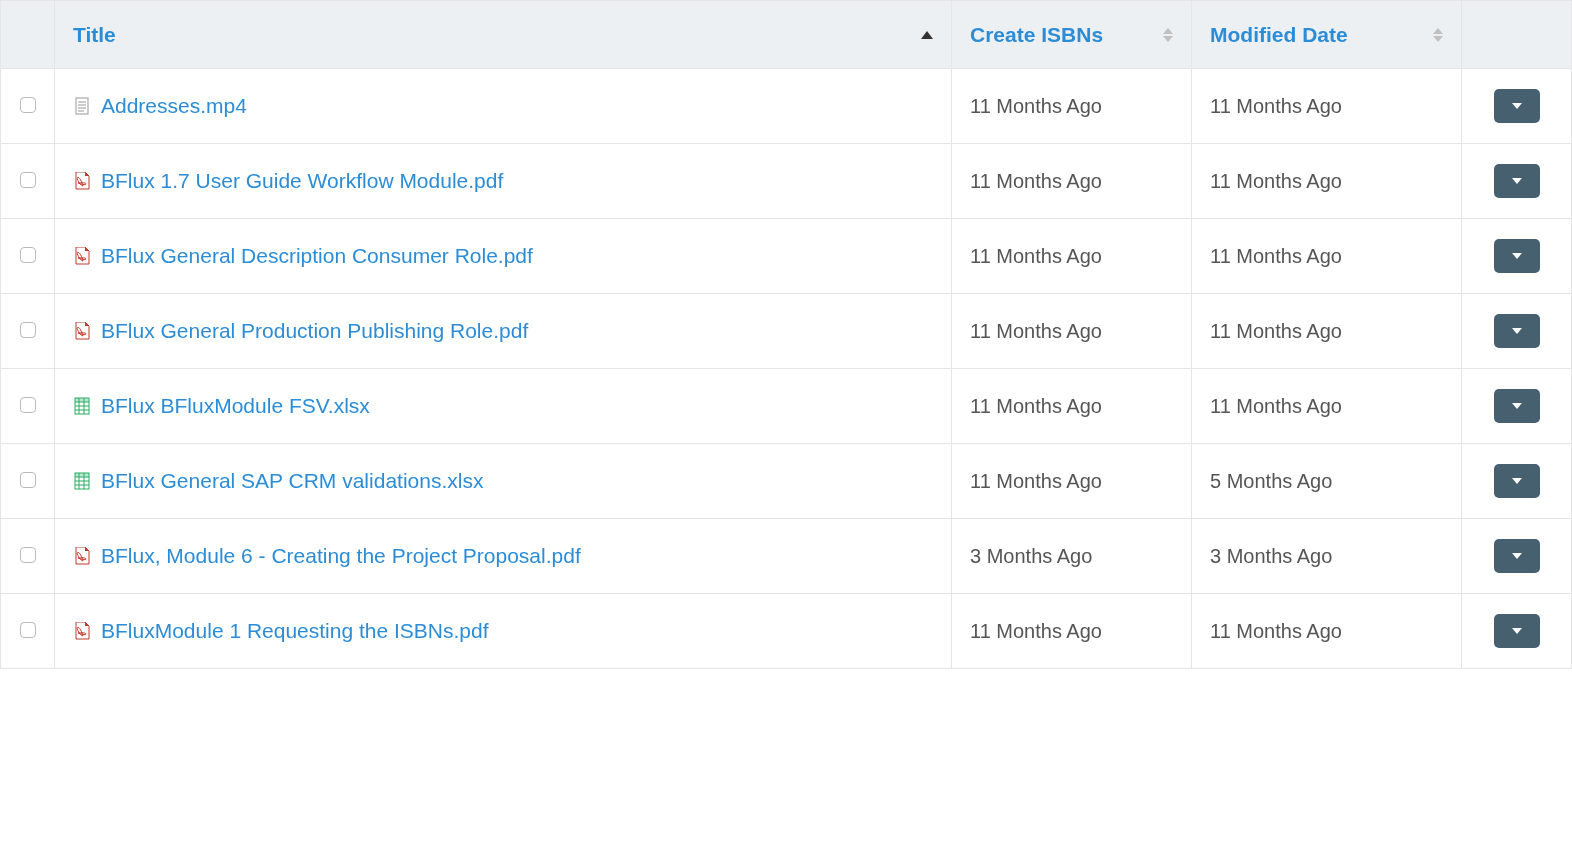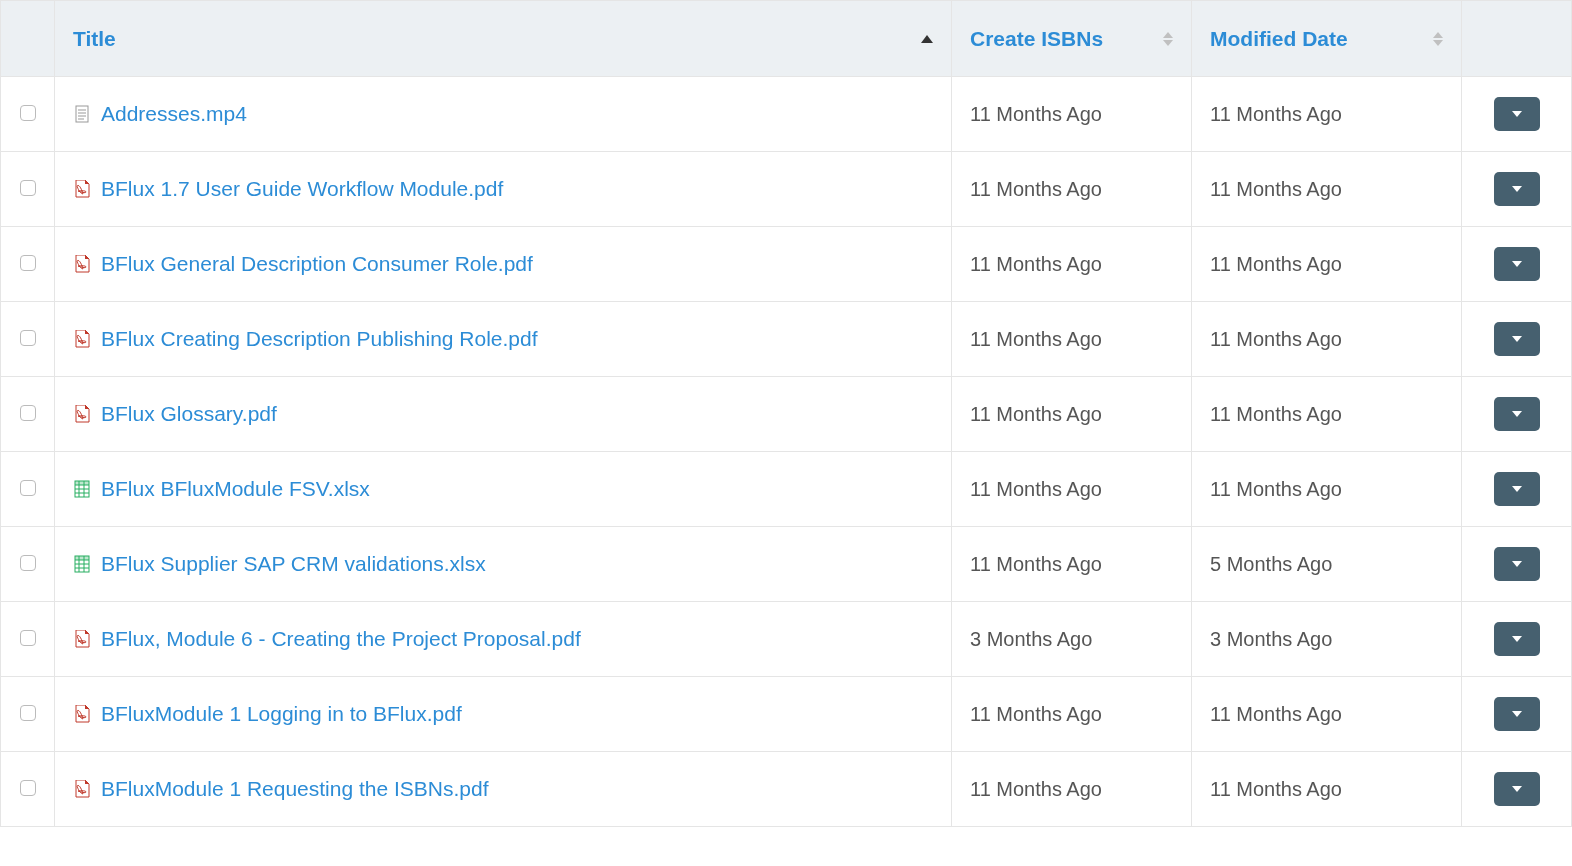--- a/index.html
+++ b/index.html
@@ -25,21 +25,21 @@
       border: 1px solid #e5e5e5;
       padding: 0;
       vertical-align: middle;
     }
     thead th {
       background: #ecf0f3;
       color: #2c8cd6;
       font-weight: 700;
       font-size: 21px;
       text-align: left;
-      height: 76px;
+      height: 68px;
       padding: 0 18px;
       position: relative;
     }
     thead th.checkbox-col, tbody td.checkbox-col {
       width: 54px;
       text-align: center;
     }
     thead th.title-col, tbody td.title-col {
       width: auto;
     }
@@ -254,41 +254,21 @@
           <td class="checkbox-col"><span class="checkbox"></span></td>
           <td class="title-col">
             <div class="title-cell">
               <span class="file-icon icon-pdf">
                 <svg width="16" height="18" viewBox="0 0 16 18">
                   <path d="M2 0 L11 0 L15 4 L15 17 L2 17 Z" fill="#fff" stroke="#c0392b" stroke-width="1"></path>
                   <path d="M11 0 L11 4 L15 4 Z" fill="#c0392b"></path>
                   <path d="M3 6 C3 6 5 13 9 14 C9 14 6 3 3 6 Z M4 11 C4 11 12 10 12 12 C12 12 12 14 4 11 Z" fill="none" stroke="#c0392b" stroke-width="1"></path>
                 </svg>
               </span>
-              <a class="file-link">BFlux Creating Description Publishing Role.pdf</a>
-            </div>
-          </td>
-          <td class="create-col">11 Months Ago</td>
-          <td class="modified-col">11 Months Ago</td>
-          <td class="actions-col"><button class="action-btn">
-              <span class="caret-down"></span>
-            </button></td>
-        </tr>
-        <tr>
-          <td class="checkbox-col"><span class="checkbox"></span></td>
-          <td class="title-col">
-            <div class="title-cell">
-              <span class="file-icon icon-pdf">
-                <svg width="16" height="18" viewBox="0 0 16 18">
-                  <path d="M2 0 L11 0 L15 4 L15 17 L2 17 Z" fill="#fff" stroke="#c0392b" stroke-width="1"></path>
-                  <path d="M11 0 L11 4 L15 4 Z" fill="#c0392b"></path>
-                  <path d="M3 6 C3 6 5 13 9 14 C9 14 6 3 3 6 Z M4 11 C4 11 12 10 12 12 C12 12 12 14 4 11 Z" fill="none" stroke="#c0392b" stroke-width="1"></path>
-                </svg>
-              </span>
-              <a class="file-link">BFlux Glossary.pdf</a>
+              <a class="file-link">BFlux General Production Publishing Role.pdf</a>
             </div>
           </td>
           <td class="create-col">11 Months Ago</td>
           <td class="modified-col">11 Months Ago</td>
           <td class="actions-col"><button class="action-btn">
               <span class="caret-down"></span>
             </button></td>
         </tr>
         <tr>
           <td class="checkbox-col"><span class="checkbox"></span></td>
@@ -322,21 +302,21 @@
                 <svg width="16" height="18" viewBox="0 0 16 18">
                   <rect x="1" y="1" width="14" height="16" fill="#fff" stroke="#27ae60" stroke-width="1"></rect>
                   <line x1="1" y1="5" x2="15" y2="5" stroke="#27ae60" stroke-width="1"></line>
                   <line x1="1" y1="9" x2="15" y2="9" stroke="#27ae60" stroke-width="1"></line>
                   <line x1="1" y1="13" x2="15" y2="13" stroke="#27ae60" stroke-width="1"></line>
                   <line x1="5" y1="1" x2="5" y2="17" stroke="#27ae60" stroke-width="1"></line>
                   <line x1="10" y1="1" x2="10" y2="17" stroke="#27ae60" stroke-width="1"></line>
                   <rect x="1" y="1" width="14" height="4" fill="#27ae60" opacity="0.3"></rect>
                 </svg>
               </span>
-              <a class="file-link">BFlux Supplier SAP CRM validations.xlsx</a>
+              <a class="file-link">BFlux General SAP CRM validations.xlsx</a>
             </div>
           </td>
           <td class="create-col">11 Months Ago</td>
           <td class="modified-col">5 Months Ago</td>
           <td class="actions-col"><button class="action-btn">
               <span class="caret-down"></span>
             </button></td>
         </tr>
         <tr>
           <td class="checkbox-col"><span class="checkbox"></span></td>
@@ -347,40 +327,20 @@
                   <path d="M2 0 L11 0 L15 4 L15 17 L2 17 Z" fill="#fff" stroke="#c0392b" stroke-width="1"></path>
                   <path d="M11 0 L11 4 L15 4 Z" fill="#c0392b"></path>
                   <path d="M3 6 C3 6 5 13 9 14 C9 14 6 3 3 6 Z M4 11 C4 11 12 10 12 12 C12 12 12 14 4 11 Z" fill="none" stroke="#c0392b" stroke-width="1"></path>
                 </svg>
               </span>
               <a class="file-link">BFlux, Module 6 - Creating the Project Proposal.pdf</a>
             </div>
           </td>
           <td class="create-col">3 Months Ago</td>
           <td class="modified-col">3 Months Ago</td>
-          <td class="actions-col"><button class="action-btn">
-              <span class="caret-down"></span>
-            </button></td>
-        </tr>
-        <tr>
-          <td class="checkbox-col"><span class="checkbox"></span></td>
-          <td class="title-col">
-            <div class="title-cell">
-              <span class="file-icon icon-pdf">
-                <svg width="16" height="18" viewBox="0 0 16 18">
-                  <path d="M2 0 L11 0 L15 4 L15 17 L2 17 Z" fill="#fff" stroke="#c0392b" stroke-width="1"></path>
-                  <path d="M11 0 L11 4 L15 4 Z" fill="#c0392b"></path>
-                  <path d="M3 6 C3 6 5 13 9 14 C9 14 6 3 3 6 Z M4 11 C4 11 12 10 12 12 C12 12 12 14 4 11 Z" fill="none" stroke="#c0392b" stroke-width="1"></path>
-                </svg>
-              </span>
-              <a class="file-link">BFluxModule 1 Logging in to BFlux.pdf</a>
-            </div>
-          </td>
-          <td class="create-col">11 Months Ago</td>
-          <td class="modified-col">11 Months Ago</td>
           <td class="actions-col"><button class="action-btn">
               <span class="caret-down"></span>
             </button></td>
         </tr>
         <tr>
           <td class="checkbox-col"><span class="checkbox"></span></td>
           <td class="title-col">
             <div class="title-cell">
               <span class="file-icon icon-pdf">
                 <svg width="16" height="18" viewBox="0 0 16 18">

